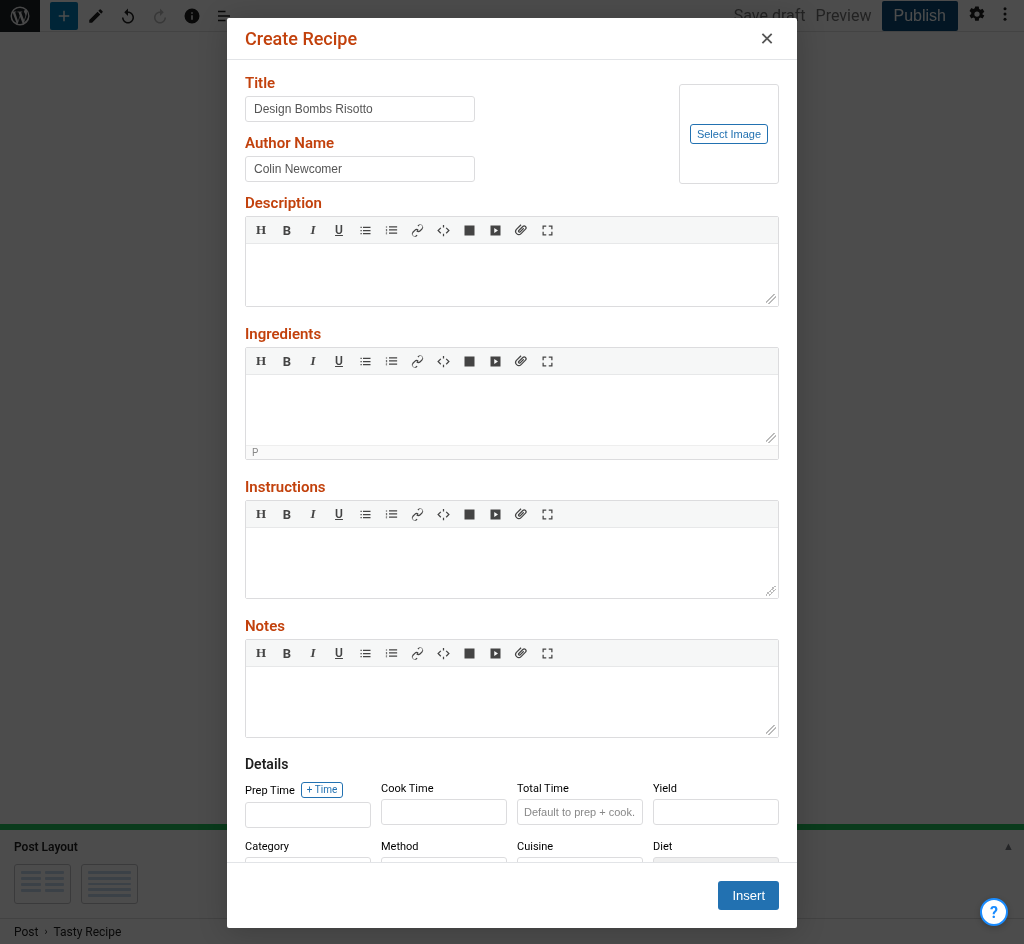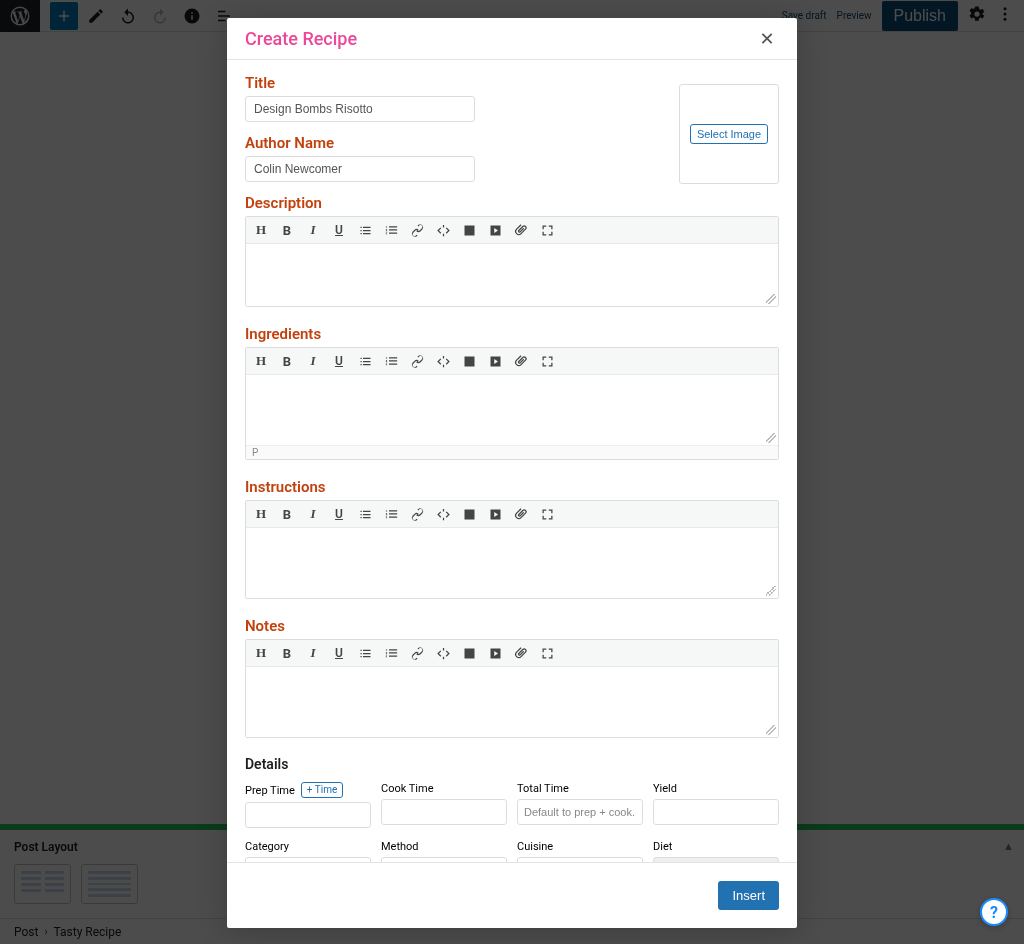--- a/index.html
+++ b/index.html
@@ -32,21 +32,21 @@
   .wp-toolbar-left { display: flex; align-items: center; gap: 4px; padding-left: 10px; }
   .wp-toolbar-left .tb-btn {
     width: 28px; height: 28px; display: flex; align-items: center; justify-content: center;
     color: #1e1e1e; border-radius: 2px; cursor: pointer;
   }
   .wp-toolbar-left .tb-btn.add {
     background: #007cba; color: #fff;
   }
   .wp-toolbar-left .tb-btn.redo { color: #bbb; }
   .wp-toolbar-right { margin-left: auto; display: flex; align-items: center; gap: 10px; padding-right: 10px; }
-  .link-btn { color: #0c4a6e; font-size: 10px; cursor: pointer; }
+  .link-btn { color: #737373; font-size: 16px; cursor: pointer; }
   .publish-btn {
     background: #0a4b78; color: #fff; border: none; padding: 6px 12px;
     font-size: 16px; border-radius: 2px; cursor: pointer;
   }
   .ic-btn { color: #1e1e1e; cursor: pointer; }
 
   
   .canvas {
     position: absolute; top: 32px; bottom: 0; left: 0; right: 0; background: #fff;
   }
@@ -83,21 +83,21 @@
     background: #fff; margin-top: 18px; border-radius: 2px;
     box-shadow: 0 3px 30px rgba(0,0,0,.2);
     display: flex; flex-direction: column;
     max-height: 910px;
     position: relative;
   }
   .modal-header {
     padding: 10px 18px; border-bottom: 1px solid #e2e4e7;
     display: flex; align-items: center; justify-content: space-between;
   }
-  .modal-title { font-size: 18px; font-weight: 500; color: #ec4899; }
+  .modal-title { font-size: 18px; font-weight: 500; color: #c2410c; }
   .modal-close { font-size: 18px; color: #555; cursor: pointer; width:24px; text-align:center; }
   .modal-body {
     overflow-y: auto; padding: 14px 18px 0 18px; flex: 1;
     scrollbar-width: thin;
   }
   .modal-body::-webkit-scrollbar { width: 8px; }
   .modal-body::-webkit-scrollbar-thumb { background: #c3c4c7; border-radius: 4px; }
   .modal-footer {
     padding: 18px 18px; border-top: 1px solid #e2e4e7; display: flex; justify-content: flex-end;
   }

